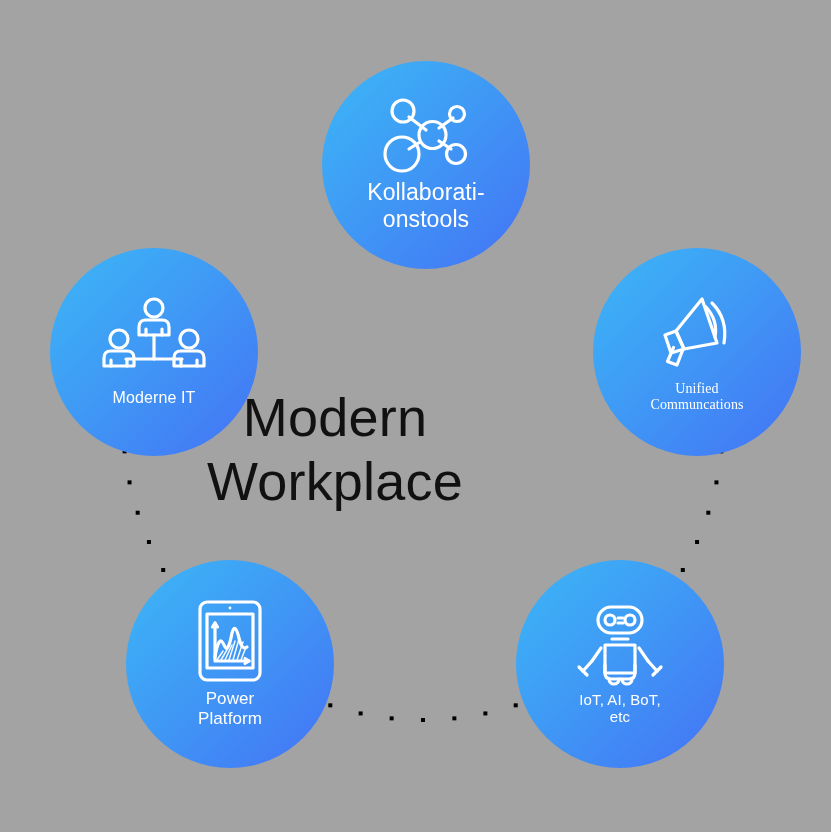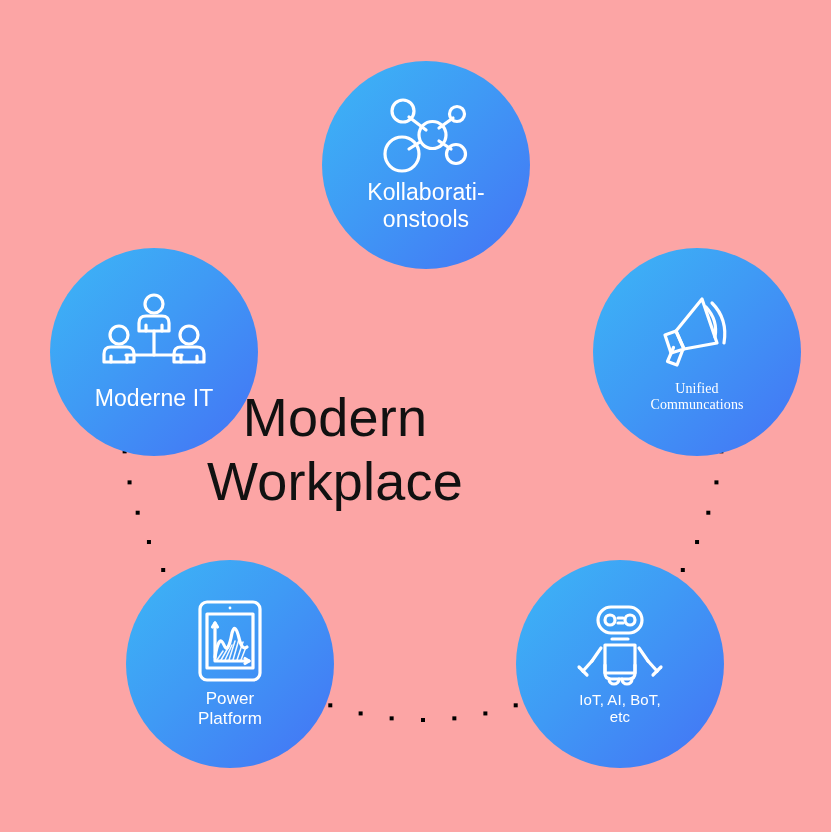--- a/index.html
+++ b/index.html
@@ -10,21 +10,21 @@
   }
   body {
     font-family: "Liberation Sans", sans-serif;
     -webkit-font-smoothing: antialiased;
   }
 
   #stage {
     position: relative;
     width: 831px;
     height: 832px;
-    background: #fca5a5;
+    background: #a3a3a3;
     overflow: hidden;
   }
 
   
   #ring-layer {
     position: absolute;
     left: 0; top: 0;
     width: 831px;
     height: 832px;
     pointer-events: none;
@@ -69,21 +69,21 @@
   .node--collab   { left: 322px; top:  61px; }
   .node--unified  { left: 593px; top: 248px; }
   .node--iot      { left: 516px; top: 560px; }
   .node--power    { left: 126px; top: 560px; }
   .node--it       { left:  50px; top: 248px; }
 
   
   .node--collab  .node-label { font-size: 23px; }
   .node--unified .node-label { font-size: 14px; font-family: Liberation Serif, serif; }
   .node--unified .node-icon  { margin-bottom: 10px; }
-  .node--it      .node-label { font-size: 23px; }
+  .node--it      .node-label { font-size: 16px; }
   .node--it      .node-icon  { margin-bottom: 10px; }
   .node--power   .node-label { font-size: 17px; }
   .node--iot     .node-label { font-size: 15px; }
 
   
   #center-title {
     position: absolute;
     left: 0;
     top: 386px;
     width: 670px;

